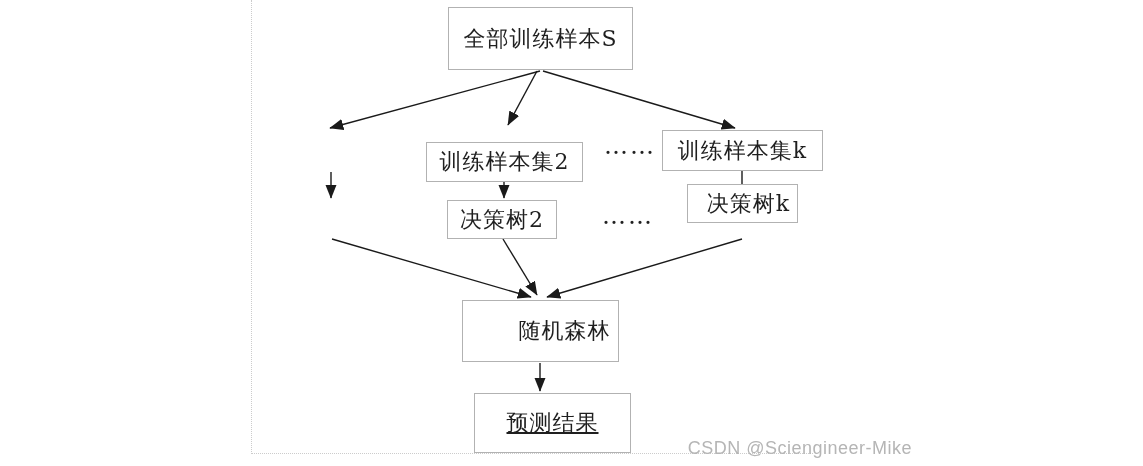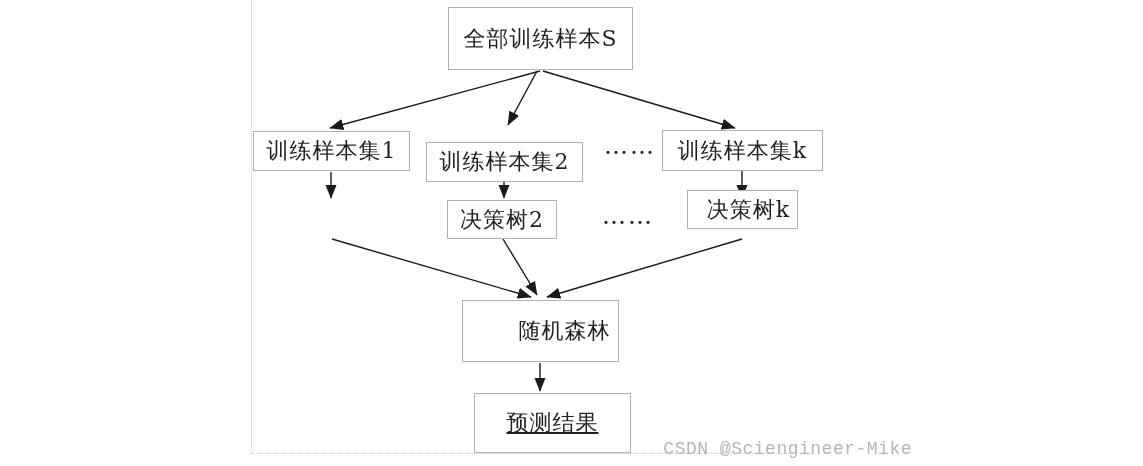--- a/index.html
+++ b/index.html
@@ -50,21 +50,21 @@
     color: var(--text);
     font-size: 24px;
     letter-spacing: 2px;
     line-height: 1;
     transform: translateY(-6px);
   }
   .watermark {
     position: absolute;
     right: 14px;
     bottom: 7px;
-    font-family: Liberation Mono, monospace;
+    font-family: Liberation Sans, sans-serif;
     font-size: 18px;
     color: var(--watermark);
     letter-spacing: 0.5px;
   }
 </style>
 </head>
 <body>
 
 <div class="stage">
 
@@ -83,30 +83,29 @@
     <line class="edge" x1="504" y1="172" x2="504" y2="198" marker-end="url(#arrowhead)"></line>
     <line class="edge" x1="742" y1="171" x2="742" y2="198" marker-end="url(#arrowhead)"></line>
     <line class="edge" x1="332" y1="239" x2="531" y2="297" marker-end="url(#arrowhead)"></line>
     <line class="edge" x1="503" y1="239" x2="537" y2="295" marker-end="url(#arrowhead)"></line>
     <line class="edge" x1="742" y1="239" x2="547" y2="297" marker-end="url(#arrowhead)"></line>
     <line class="edge" x1="540" y1="363" x2="540" y2="391" marker-end="url(#arrowhead)"></line>
   </svg>
 
   <div class="node" style="left:448px; top:7px;   width:185px; height:63px;">全部训练样本S</div>
 
-  <div class="node" style="left:253px; top:131px; width:157px; height:40px;">训练样本集1</div>
 
   <div class="node" style="left:426px; top:142px; width:157px; height:40px;">训练样本集2</div>
 
   <div class="node" style="left:662px; top:130px; width:161px; height:41px;">训练样本集k</div>
 
 
   <div class="node" style="left:447px; top:200px; width:110px; height:39px;">决策树2</div>
 
-  <div class="node" style="left:687px; top:190px; width:111px; height:39px;padding-left:12px;">决策树k</div>
+  <div class="node" style="left:687px; top:184px; width:111px; height:39px;padding-left:12px;">决策树k</div>
 
   <div class="node" style="left:462px; top:300px; width:157px; height:62px;padding-left:48px;">随机森林</div>
 
   <div class="node" style="left:474px; top:393px; width:157px; height:60px;text-decoration:underline;">预测结果</div>
 
   <div class="dots" style="left:604px; top:140px;">……</div>
 
   <div class="dots" style="left:602px; top:210px;">……</div>
 
   <div class="watermark">CSDN @Sciengineer-Mike</div>

